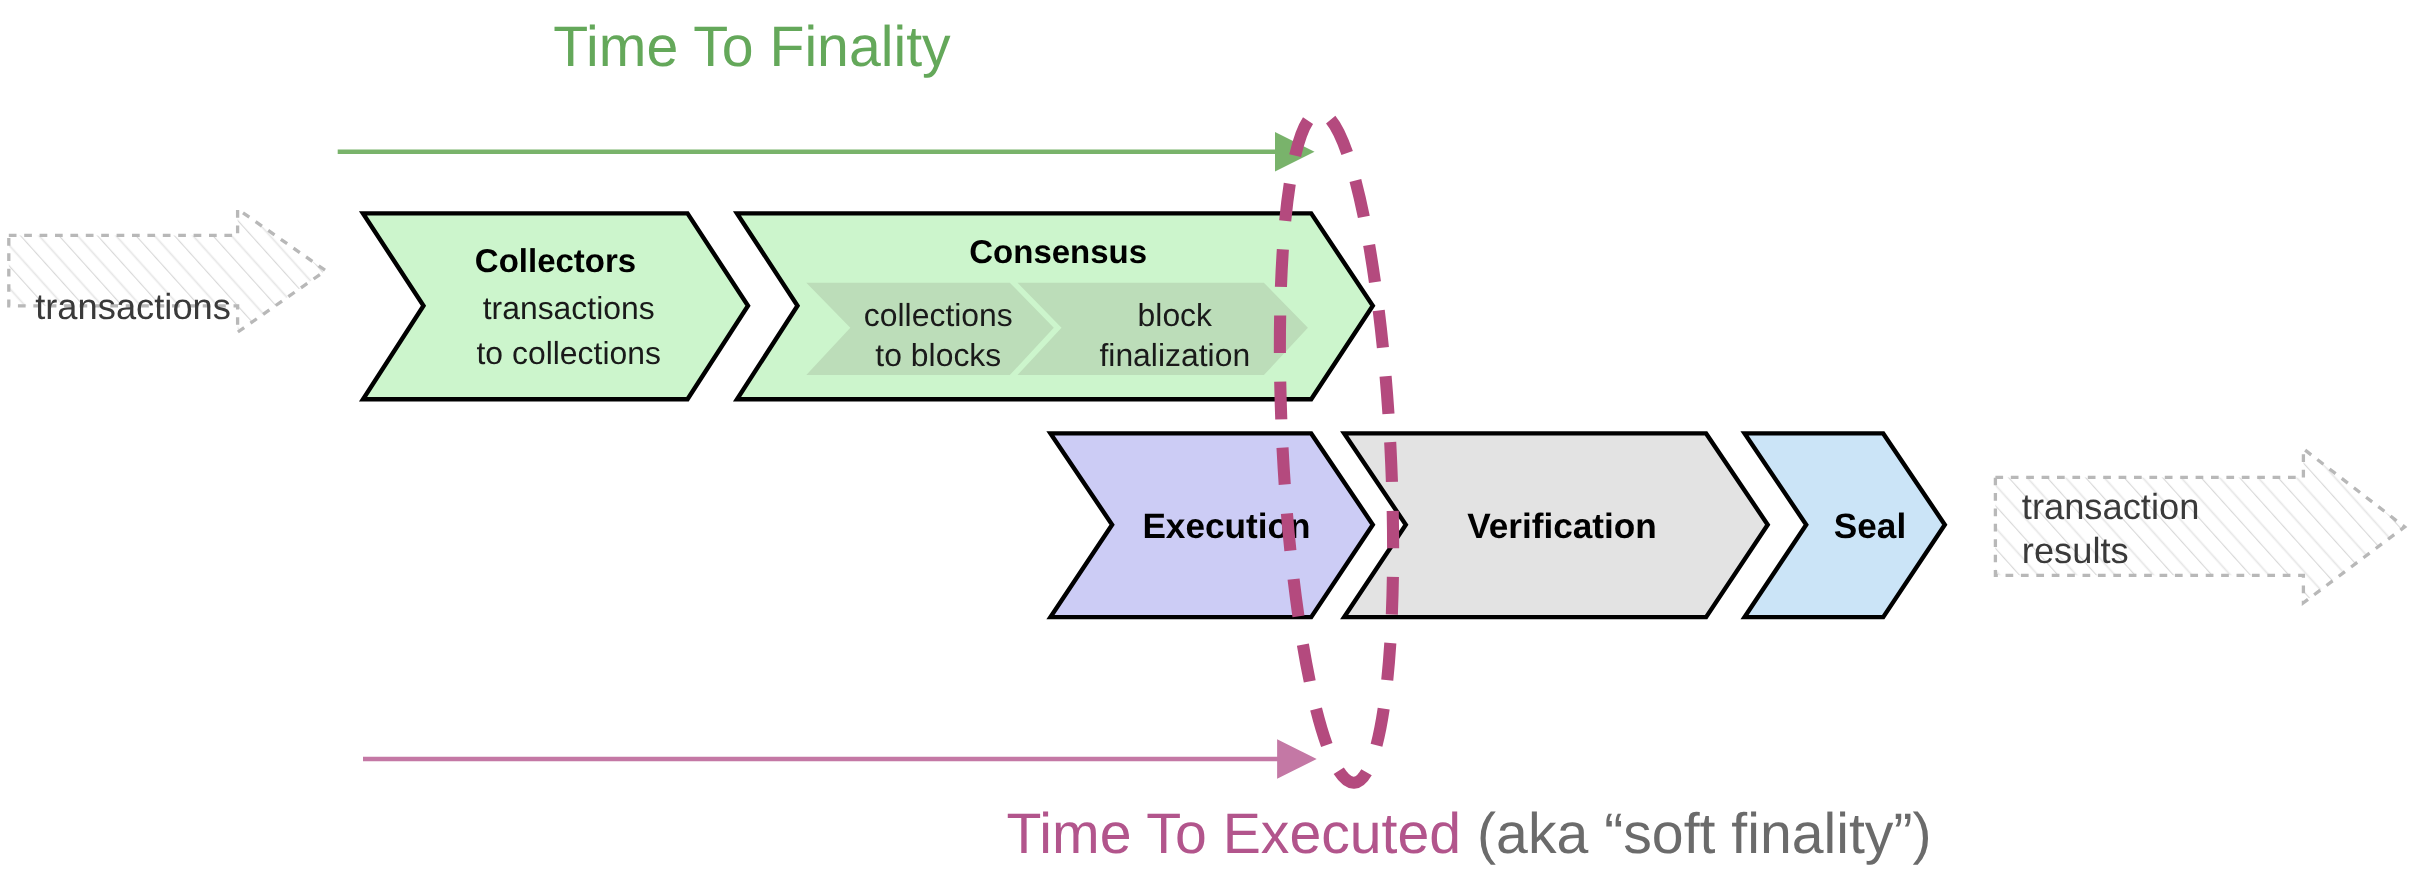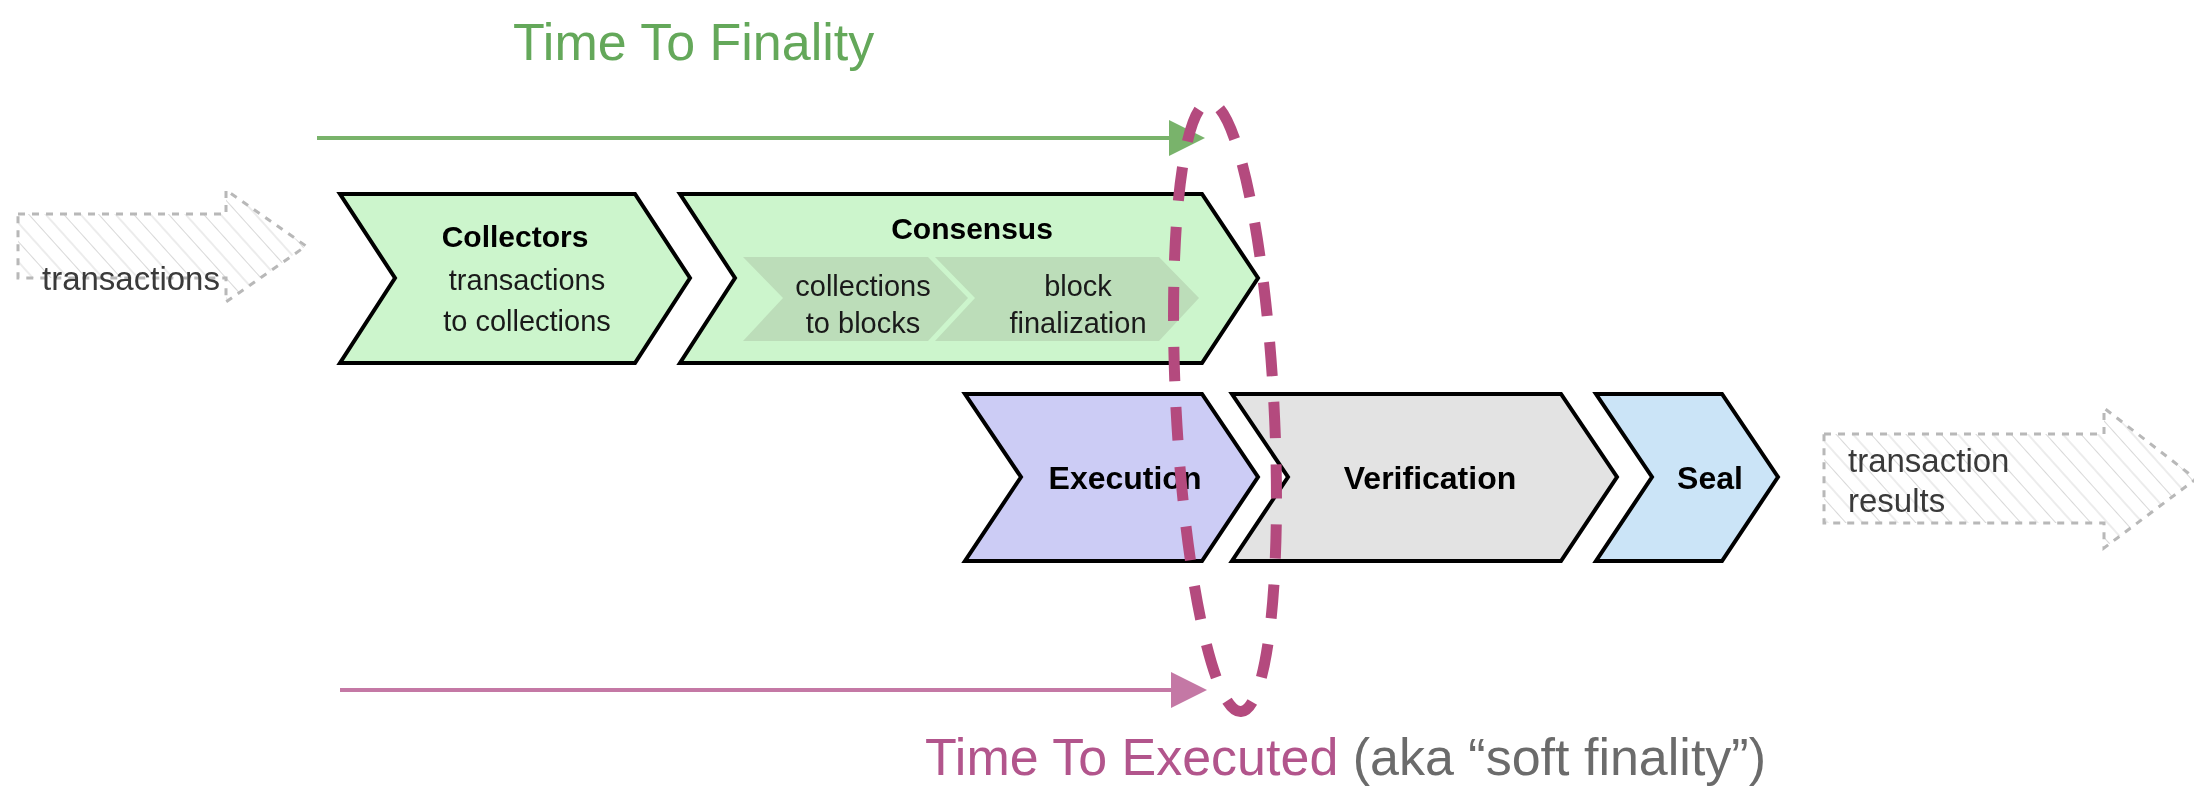--- a/index.html
+++ b/index.html
@@ -11,21 +11,20 @@
     width: 2194px;
     height: 806px;
     font-family: "Liberation Sans", sans-serif;
     overflow: hidden;
   }
   #stage {
     position: relative;
     width: 2034px;
     height: 806px;
     background: #ffffff;
-    margin-left: 10px;
   }
   svg#diagram {
     position: absolute;
     left: 0;
     top: 0;
     width: 2194px;
     height: 806px;
     display: block;
   }
   .ttf-title {

